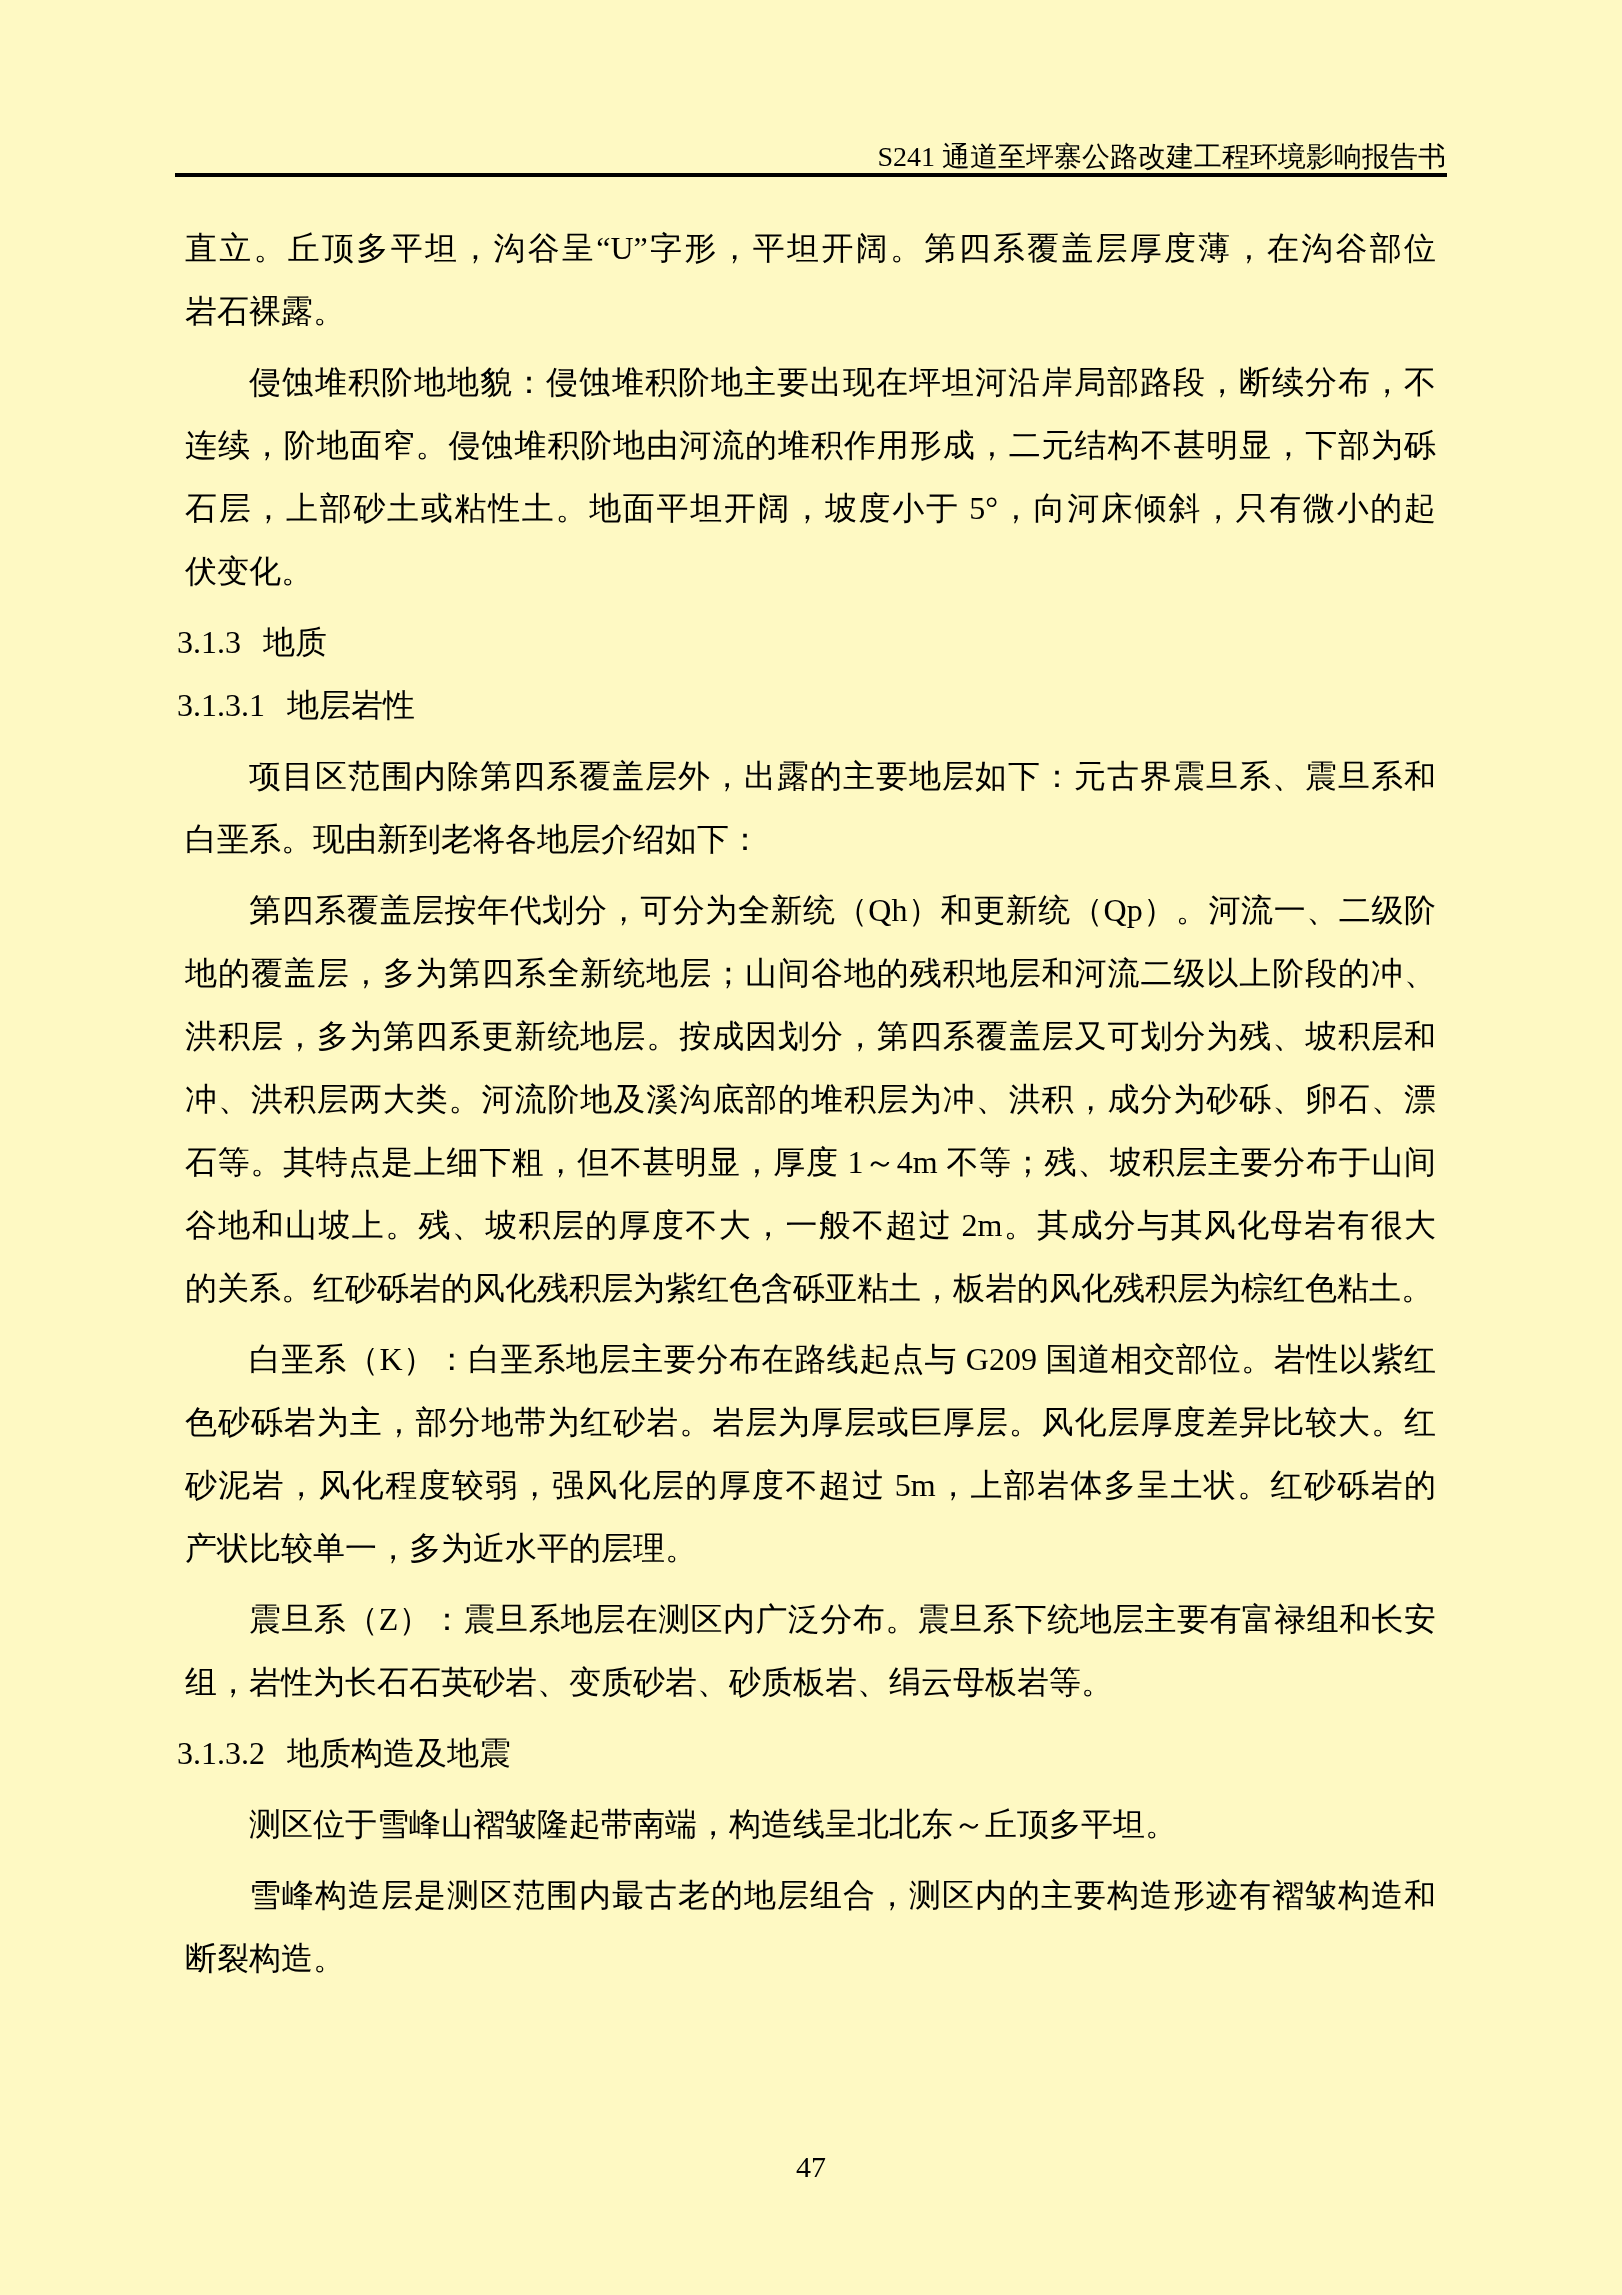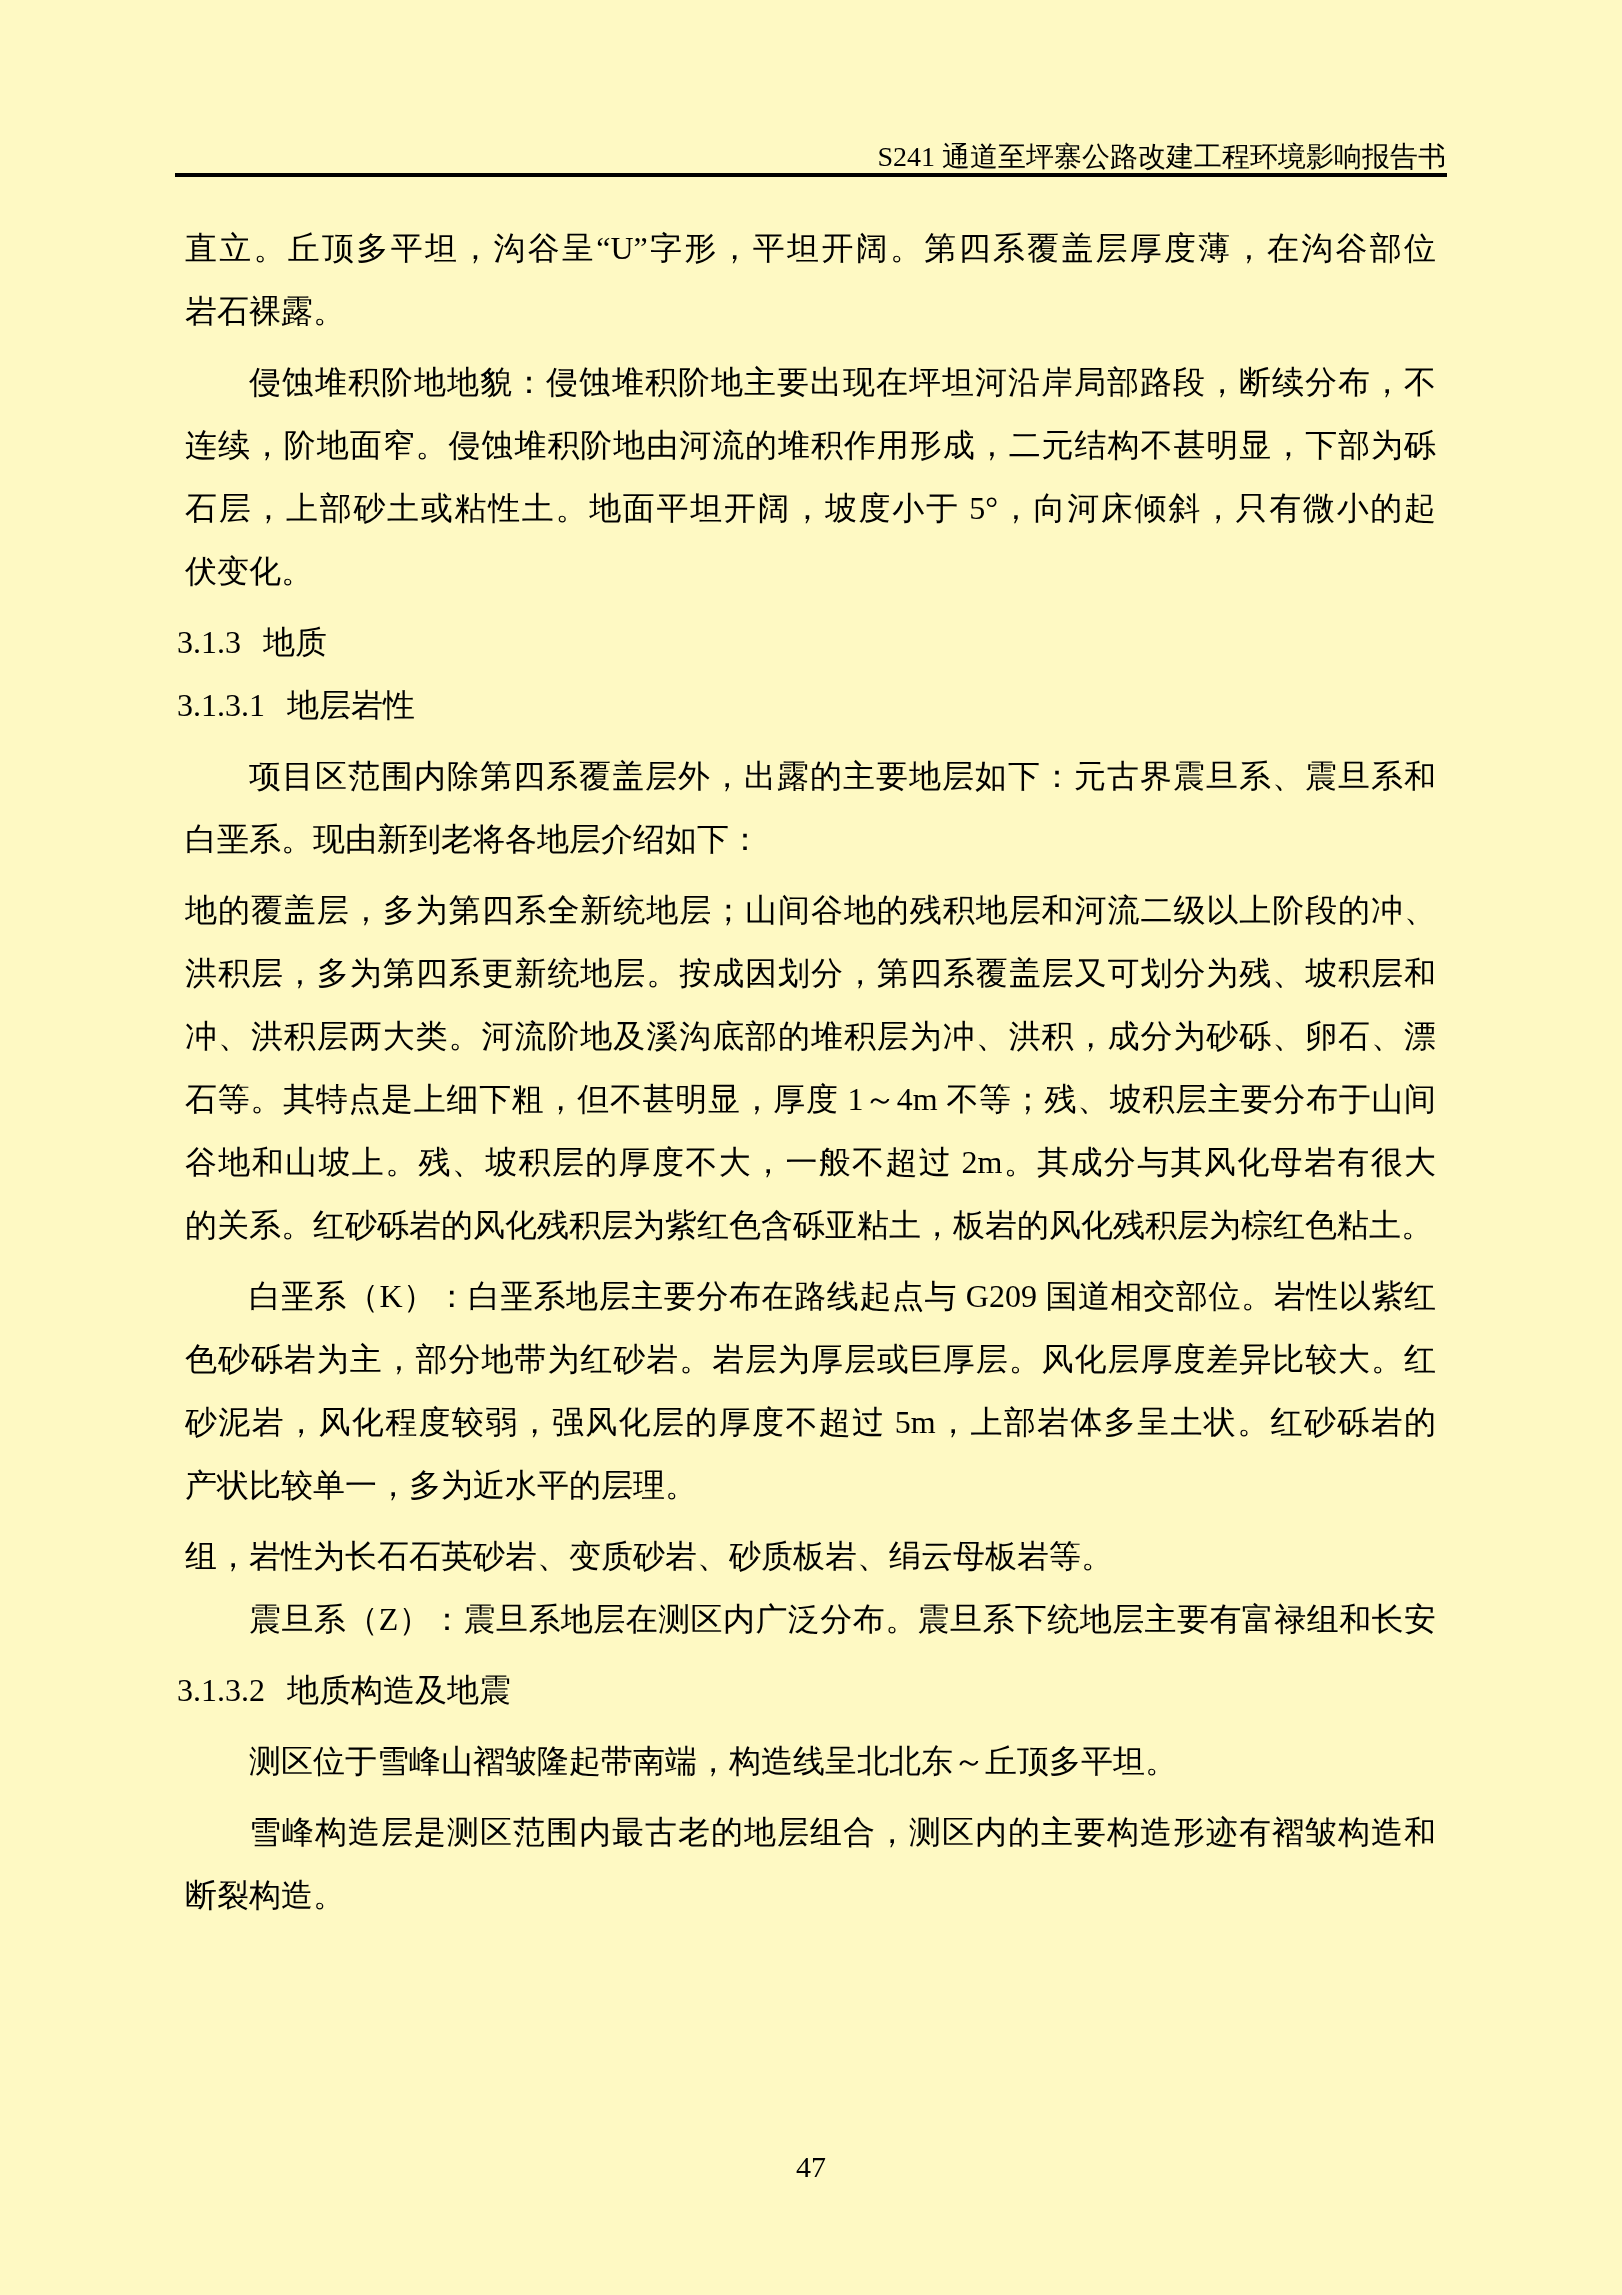--- a/index.html
+++ b/index.html
@@ -77,36 +77,37 @@
         <div class="line fill">石层，上部砂土或粘性土。地面平坦开阔，坡度小于 5°，向河床倾斜，只有微小的起</div>
         <div class="line">伏变化。</div>
       </div>
       <div class="line heading"><span class="hnum">3.1.3</span><span>地质</span></div>
       <div class="line heading"><span class="hnum">3.1.3.1</span><span>地层岩性</span></div>
       <div class="para">
         <div class="line fill indent">项目区范围内除第四系覆盖层外，出露的主要地层如下：元古界震旦系、震旦系和</div>
         <div class="line">白垩系。现由新到老将各地层介绍如下：</div>
       </div>
       <div class="para">
+        <div class="line fill indent">第四系覆盖层按年代划分，可分为全新统（Qh）和更新统（Qp）。河流一、二级阶</div>
         <div class="line fill">地的覆盖层，多为第四系全新统地层；山间谷地的残积地层和河流二级以上阶段的冲、</div>
         <div class="line fill">洪积层，多为第四系更新统地层。按成因划分，第四系覆盖层又可划分为残、坡积层和</div>
         <div class="line fill">冲、洪积层两大类。河流阶地及溪沟底部的堆积层为冲、洪积，成分为砂砾、卵石、漂</div>
         <div class="line fill">石等。其特点是上细下粗，但不甚明显，厚度 1～4m 不等；残、坡积层主要分布于山间</div>
         <div class="line fill">谷地和山坡上。残、坡积层的厚度不大，一般不超过 2m。其成分与其风化母岩有很大</div>
         <div class="line">的关系。红砂砾岩的风化残积层为紫红色含砾亚粘土，板岩的风化残积层为棕红色粘土。</div>
       </div>
       <div class="para">
         <div class="line fill indent">白垩系（K）：白垩系地层主要分布在路线起点与 G209 国道相交部位。岩性以紫红</div>
         <div class="line fill">色砂砾岩为主，部分地带为红砂岩。岩层为厚层或巨厚层。风化层厚度差异比较大。红</div>
         <div class="line fill">砂泥岩，风化程度较弱，强风化层的厚度不超过 5m，上部岩体多呈土状。红砂砾岩的</div>
         <div class="line">产状比较单一，多为近水平的层理。</div>
       </div>
       <div class="para">
+        <div class="line fill indent">震旦系（Z）：震旦系地层在测区内广泛分布。震旦系下统地层主要有富禄组和长安</div>
         <div class="line">组，岩性为长石石英砂岩、变质砂岩、砂质板岩、绢云母板岩等。</div>
-        <div class="line fill indent">震旦系（Z）：震旦系地层在测区内广泛分布。震旦系下统地层主要有富禄组和长安</div>
       </div>
       <div class="line heading"><span class="hnum">3.1.3.2</span><span>地质构造及地震</span></div>
       <div class="para">
         <div class="line indent">测区位于雪峰山褶皱隆起带南端，构造线呈北北东～丘顶多平坦。</div>
       </div>
       <div class="para">
         <div class="line fill indent">雪峰构造层是测区范围内最古老的地层组合，测区内的主要构造形迹有褶皱构造和</div>
         <div class="line">断裂构造。</div>
       </div>
     </div>

